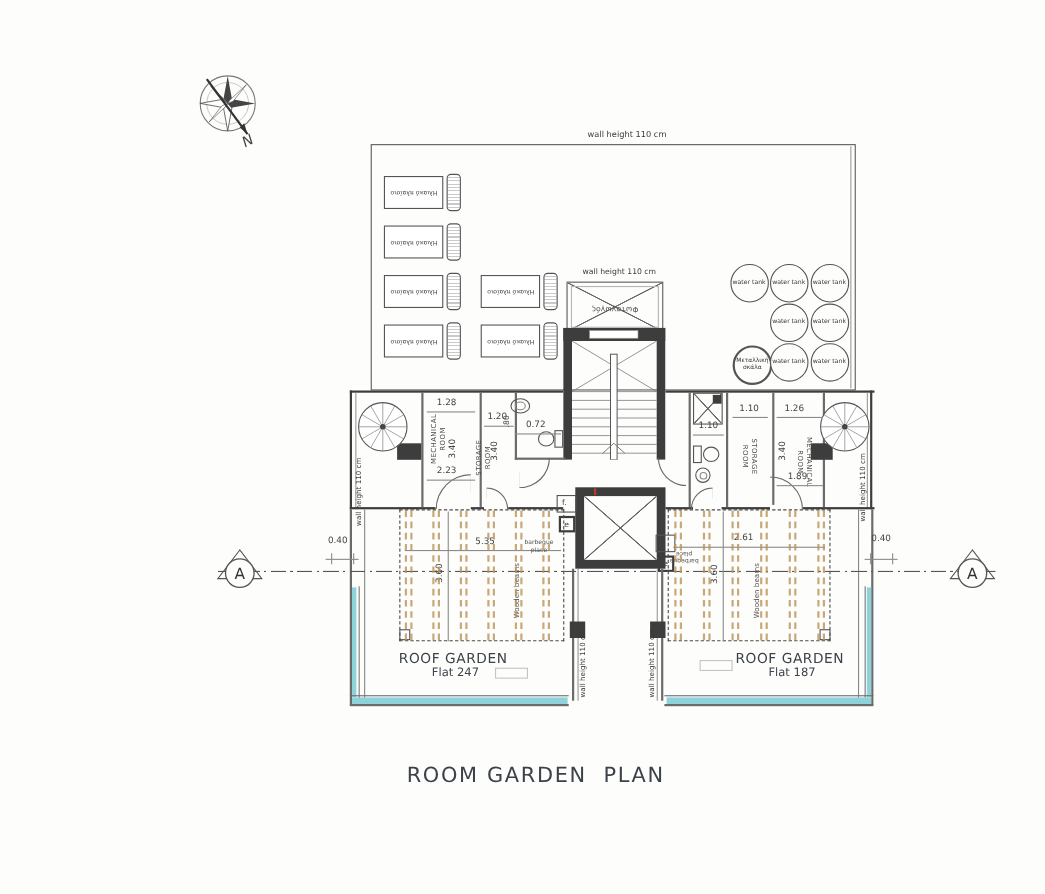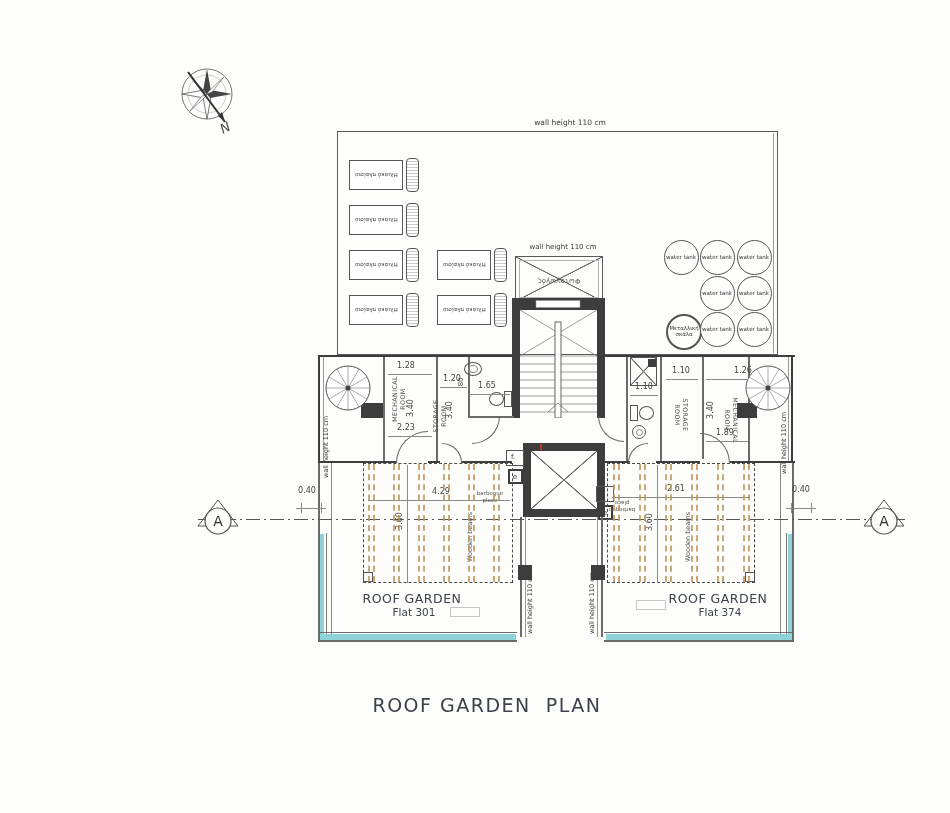--- a/index.html
+++ b/index.html
@@ -216,46 +216,46 @@
     <polygon points="22,2 2,28 42,28" fill="none" stroke="#555" stroke-width="1"></polygon>
     <circle cx="22" cy="23" r="13" fill="#fdfdfc" stroke="#555" stroke-width="1.2"></circle>
     <text x="22" y="28" font-size="14" fill="#333" text-anchor="middle">A</text>
   </svg>
 
   <div class="dimline" style="left:388px;top:374px;width:44px;height:1px"></div>
   <div class="lbl dim" style="left:406px;top:366px">1.28</div>
   <div class="dimline" style="left:440px;top:387px;width:27px;height:1px"></div>
   <div class="lbl dim" style="left:452px;top:379px">1.20</div>
   <div class="dimline" style="left:468px;top:394px;width:42px;height:1px"></div>
-  <div class="lbl dim" style="left:487px;top:386px">1.65</div>
+  <div class="lbl dim" style="left:487px;top:386px">0.72</div>
   <div class="lbl dim vup" style="left:461px;top:383px;font-size:7px">.80</div>
   <div class="lbl roomlbl wrap vup" style="left:399px;top:399px;width:64px">MECHANICAL ROOM</div>
   <div class="lbl dim vup" style="left:411px;top:408px">3.40</div>
   <div class="lbl roomlbl wrap vup" style="left:440px;top:416px;width:48px">STORAGE ROOM</div>
   <div class="lbl dim vup" style="left:450px;top:410px">3.40</div>
   <div class="dimline" style="left:388px;top:436px;width:44px;height:1px"></div>
   <div class="lbl dim" style="left:406px;top:428px">2.23</div>
 
   <div class="dimline" style="left:630px;top:395px;width:28px;height:1px"></div>
   <div class="lbl dim" style="left:644px;top:387px">1.10</div>
   <div class="dimline" style="left:666px;top:379px;width:32px;height:1px"></div>
   <div class="lbl dim" style="left:681px;top:371px">1.10</div>
   <div class="dimline" style="left:706px;top:379px;width:42px;height:1px"></div>
-  <div class="lbl dim" style="left:743px;top:371px">1.26</div>
+  <div class="lbl dim" style="left:722px;top:371px">1.26</div>
   <div class="lbl roomlbl wrap vdn" style="left:681px;top:415px;width:48px">STORAGE ROOM</div>
   <div class="lbl dim vup" style="left:711px;top:410px">3.40</div>
   <div class="lbl roomlbl wrap vdn" style="left:731px;top:420px;width:64px">MECHANICAL ROOM</div>
   <div class="dimline" style="left:706px;top:441px;width:42px;height:1px"></div>
   <div class="lbl dim" style="left:725px;top:433px">1.89</div>
 
   <div class="lbl note vup" style="left:327px;top:447px;font-size:6.5px">wall height 110 cm</div>
   <div class="lbl note vup" style="left:785px;top:443px;font-size:6.5px">wall height 110 cm</div>
 
   <div class="dimline" style="left:368px;top:500px;width:142px;height:1px"></div>
-  <div class="lbl dim" style="left:441px;top:492px">4.29</div>
+  <div class="lbl dim" style="left:441px;top:492px">5.35</div>
   <div class="dimline" style="left:612px;top:497px;width:138px;height:1px"></div>
   <div class="lbl dim" style="left:676px;top:489px">2.61</div>
   <div class="dimline" style="left:407px;top:465px;width:1px;height:118px"></div>
   <div class="lbl dim vup" style="left:400px;top:521px">3.60</div>
   <div class="dimline" style="left:657px;top:465px;width:1px;height:118px"></div>
   <div class="lbl dim vup" style="left:650px;top:522px">3.60</div>
   <div class="lbl dim" style="left:307px;top:491px">0.40</div>
   <div class="dimline" style="left:296px;top:508px;width:30px;height:1px"></div>
   <div class="dimline" style="left:301px;top:503px;width:1px;height:10px"></div>
   <div class="dimline" style="left:321px;top:503px;width:1px;height:10px"></div>
@@ -263,27 +263,27 @@
   <div class="dimline" style="left:786px;top:508px;width:30px;height:1px"></div>
   <div class="dimline" style="left:791px;top:503px;width:1px;height:10px"></div>
   <div class="dimline" style="left:811px;top:503px;width:1px;height:10px"></div>
 
   <div class="lbl vup" style="left:471px;top:537px;font-size:6.5px;color:#555">Wooden beams</div>
   <div class="lbl vup" style="left:689px;top:537px;font-size:6.5px;color:#555">Wooden beams</div>
   <div class="lbl tiny wrap" style="left:490px;top:497px;width:38px">barbeque place</div>
   <div class="lbl tiny wrap r180" style="left:622px;top:506px;width:38px">barbeque place</div>
 
   <div class="lbl" style="left:412px;top:598px;font-size:12.5px;letter-spacing:.5px;color:#3c424a">ROOF GARDEN</div>
-  <div class="lbl" style="left:414px;top:612px;font-size:10.5px;color:#3c424a">Flat 301</div>
+  <div class="lbl" style="left:414px;top:612px;font-size:10.5px;color:#3c424a">Flat 247</div>
   <div class="a fade" style="left:450px;top:607px;width:30px;height:10px"></div>
   <div class="lbl" style="left:718px;top:598px;font-size:12.5px;letter-spacing:.5px;color:#3c424a">ROOF GARDEN</div>
-  <div class="lbl" style="left:720px;top:612px;font-size:10.5px;color:#3c424a">Flat 374</div>
+  <div class="lbl" style="left:720px;top:612px;font-size:10.5px;color:#3c424a">Flat 187</div>
   <div class="a fade" style="left:636px;top:600px;width:30px;height:10px"></div>
 
-  <div class="title" style="left:487px;top:705px">ROOF GARDEN  PLAN</div>
+  <div class="title" style="left:487px;top:705px">ROOM GARDEN  PLAN</div>
 
 <div class="panel" style="left:349px;top:160px;width:54px;height:30px">
       <span>Ηλιακό πλαίσιο</span>
     </div>
     <div class="boiler" style="left:406px;top:158px;width:13px;height:34px"></div>
     <div class="panel" style="left:349px;top:205px;width:54px;height:30px">
       <span>Ηλιακό πλαίσιο</span>
     </div>
     <div class="boiler" style="left:406px;top:203px;width:13px;height:34px"></div>
     <div class="panel" style="left:349px;top:250px;width:54px;height:30px">

